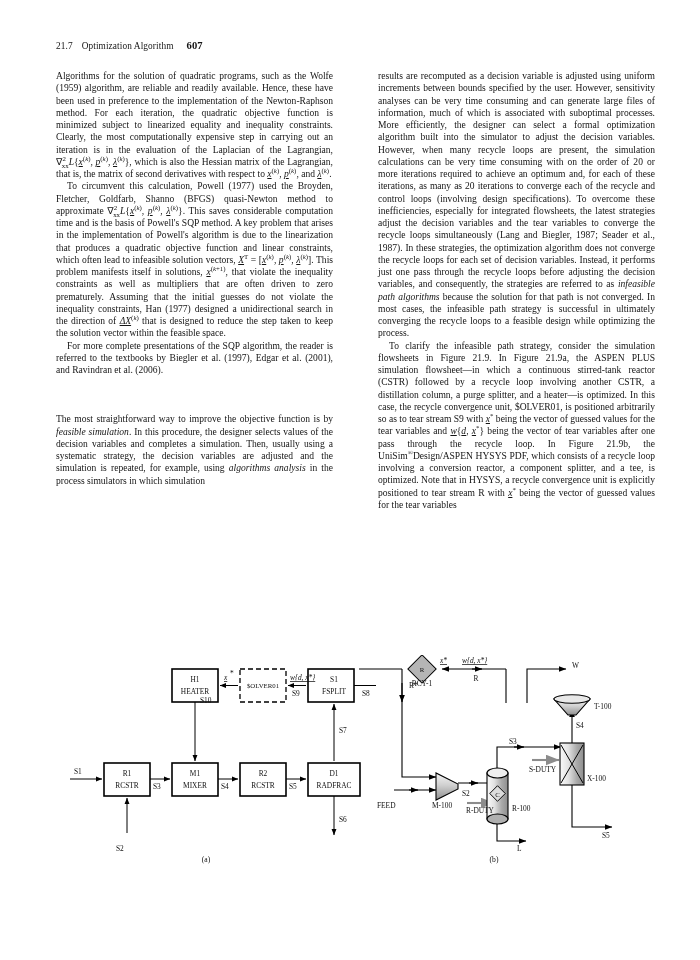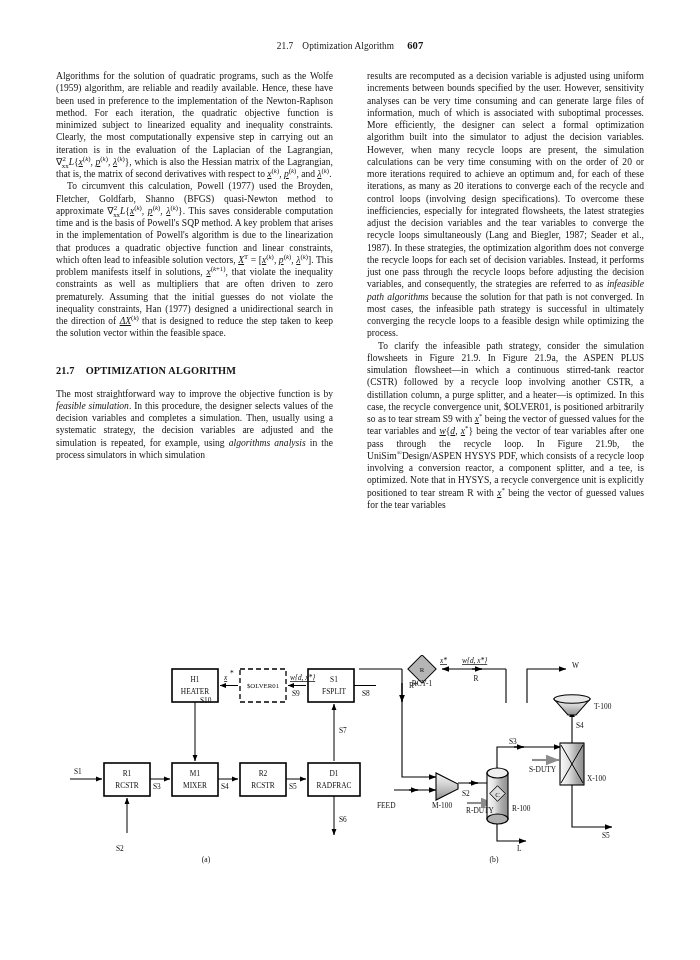--- a/index.html
+++ b/index.html
@@ -17,42 +17,42 @@
     position: absolute;
     left: 0; top: 0;
     width: 700px; height: 960px;
   }
 
   
   .runhead {
     position: absolute;
     left: 56px; top: 40px;
     width: 588px;
-    text-align: center;
+    text-align: left;
     font-size: 9.3px;
     letter-spacing: .1px;
   }
   .runhead .sec-no { margin-right: 9px; }
   .runhead .sec-title { margin-right: 13px; }
   .runhead .folio { font-weight: bold; font-size: 10.6px; }
 
   
   .cols {
     position: absolute;
     left: 56px; top: 70px;
     width: 588px;
     height: 580px;
   }
   .col {
     position: absolute;
     top: 0;
     width: 277px;
   }
   .col.left  { left: 0; }
-  .col.right { left: 311px; }
+  .col.right { left: 322px; }
 
   .col p {
     margin: 0;
     font-size: 9.55px;
     line-height: 12.25px;
     text-align: justify;
     text-justify: inter-word;
     hyphens: none;
   }
   .col p.ind { text-indent: 11px; }
@@ -127,25 +127,25 @@
         is due to the linearization that produces a quadratic objective function
         and linear constraints, which often lead to infeasible solution
         vectors, <i class="uline">X</i><sup>T</sup> = [<i class="uline">x</i><sup>(<i>k</i>)</sup>, <i class="uline">p</i><sup>(<i>k</i>)</sup>, <i class="uline">λ</i><sup>(<i>k</i>)</sup>]. This problem manifests itself in
         solutions, <i class="uline">x</i><sup>(<i>k</i>+1)</sup>, that violate the inequality constraints as well as
         multipliers that are often driven to zero prematurely. Assuming
         that the initial guesses do not violate the inequality constraints,
         Han (1977) designed a unidirectional search in the direction of
         <span class="uline"><i>ΔX</i></span><sup>(<i>k</i>)</sup> that is designed to reduce the step taken to keep the solution
         vector within the feasible space.</p>
 
+      <p class="ind">For more complete presentations of the SQP algorithm, the
+        reader is referred to the textbooks by Biegler et al. (1997), Edgar
+        et al. (2001), and Ravindran et al. (2006).</p>
 
       <div class="sp-before-head"></div>
-      <div class="heading">
-        <span class="hnum">21.7</span><span>OPTIMIZATION ALGORITHM</span>
-      </div>
       <div class="sp-after-head"></div>
 
       <p>The most straightforward way to improve the objective function
         is by <i>feasible simulation</i>. In this procedure, the designer selects
         values of the decision variables and completes a simulation.
         Then, usually using a systematic strategy, the decision variables
         are adjusted and the simulation is repeated, for example, using
         <i>algorithms analysis</i> in the process simulators in which simulation</p>
     </div>
 

